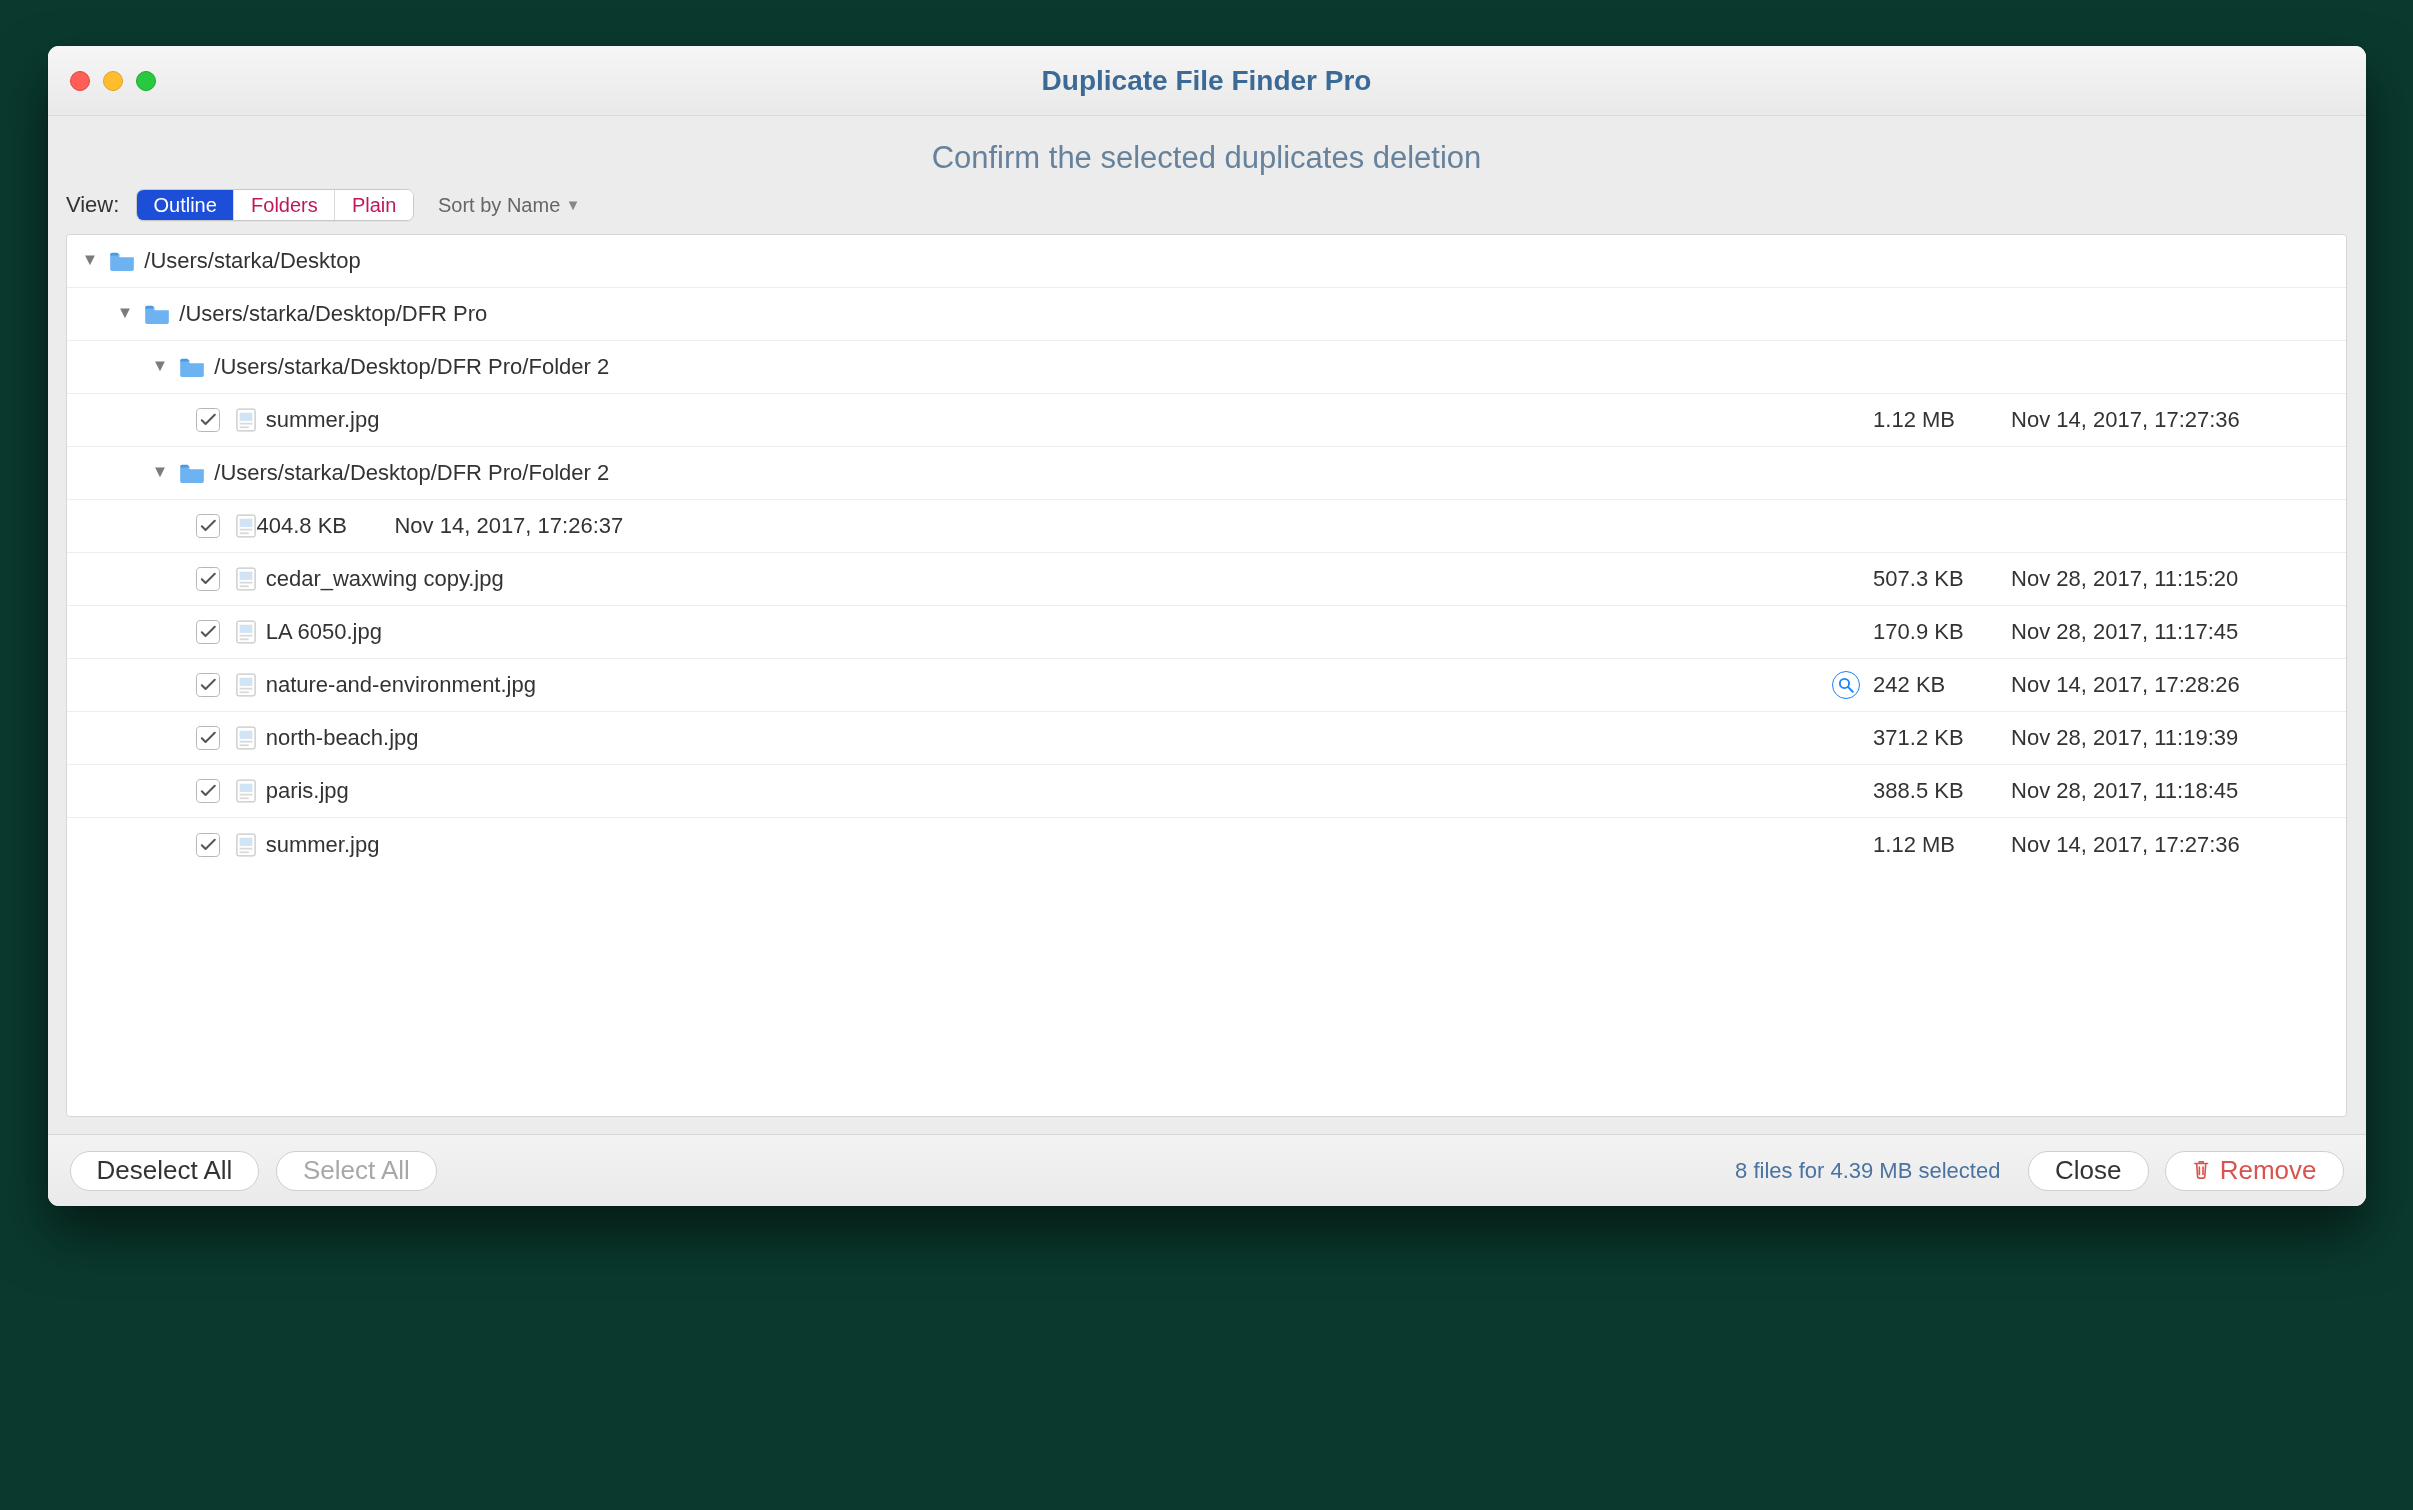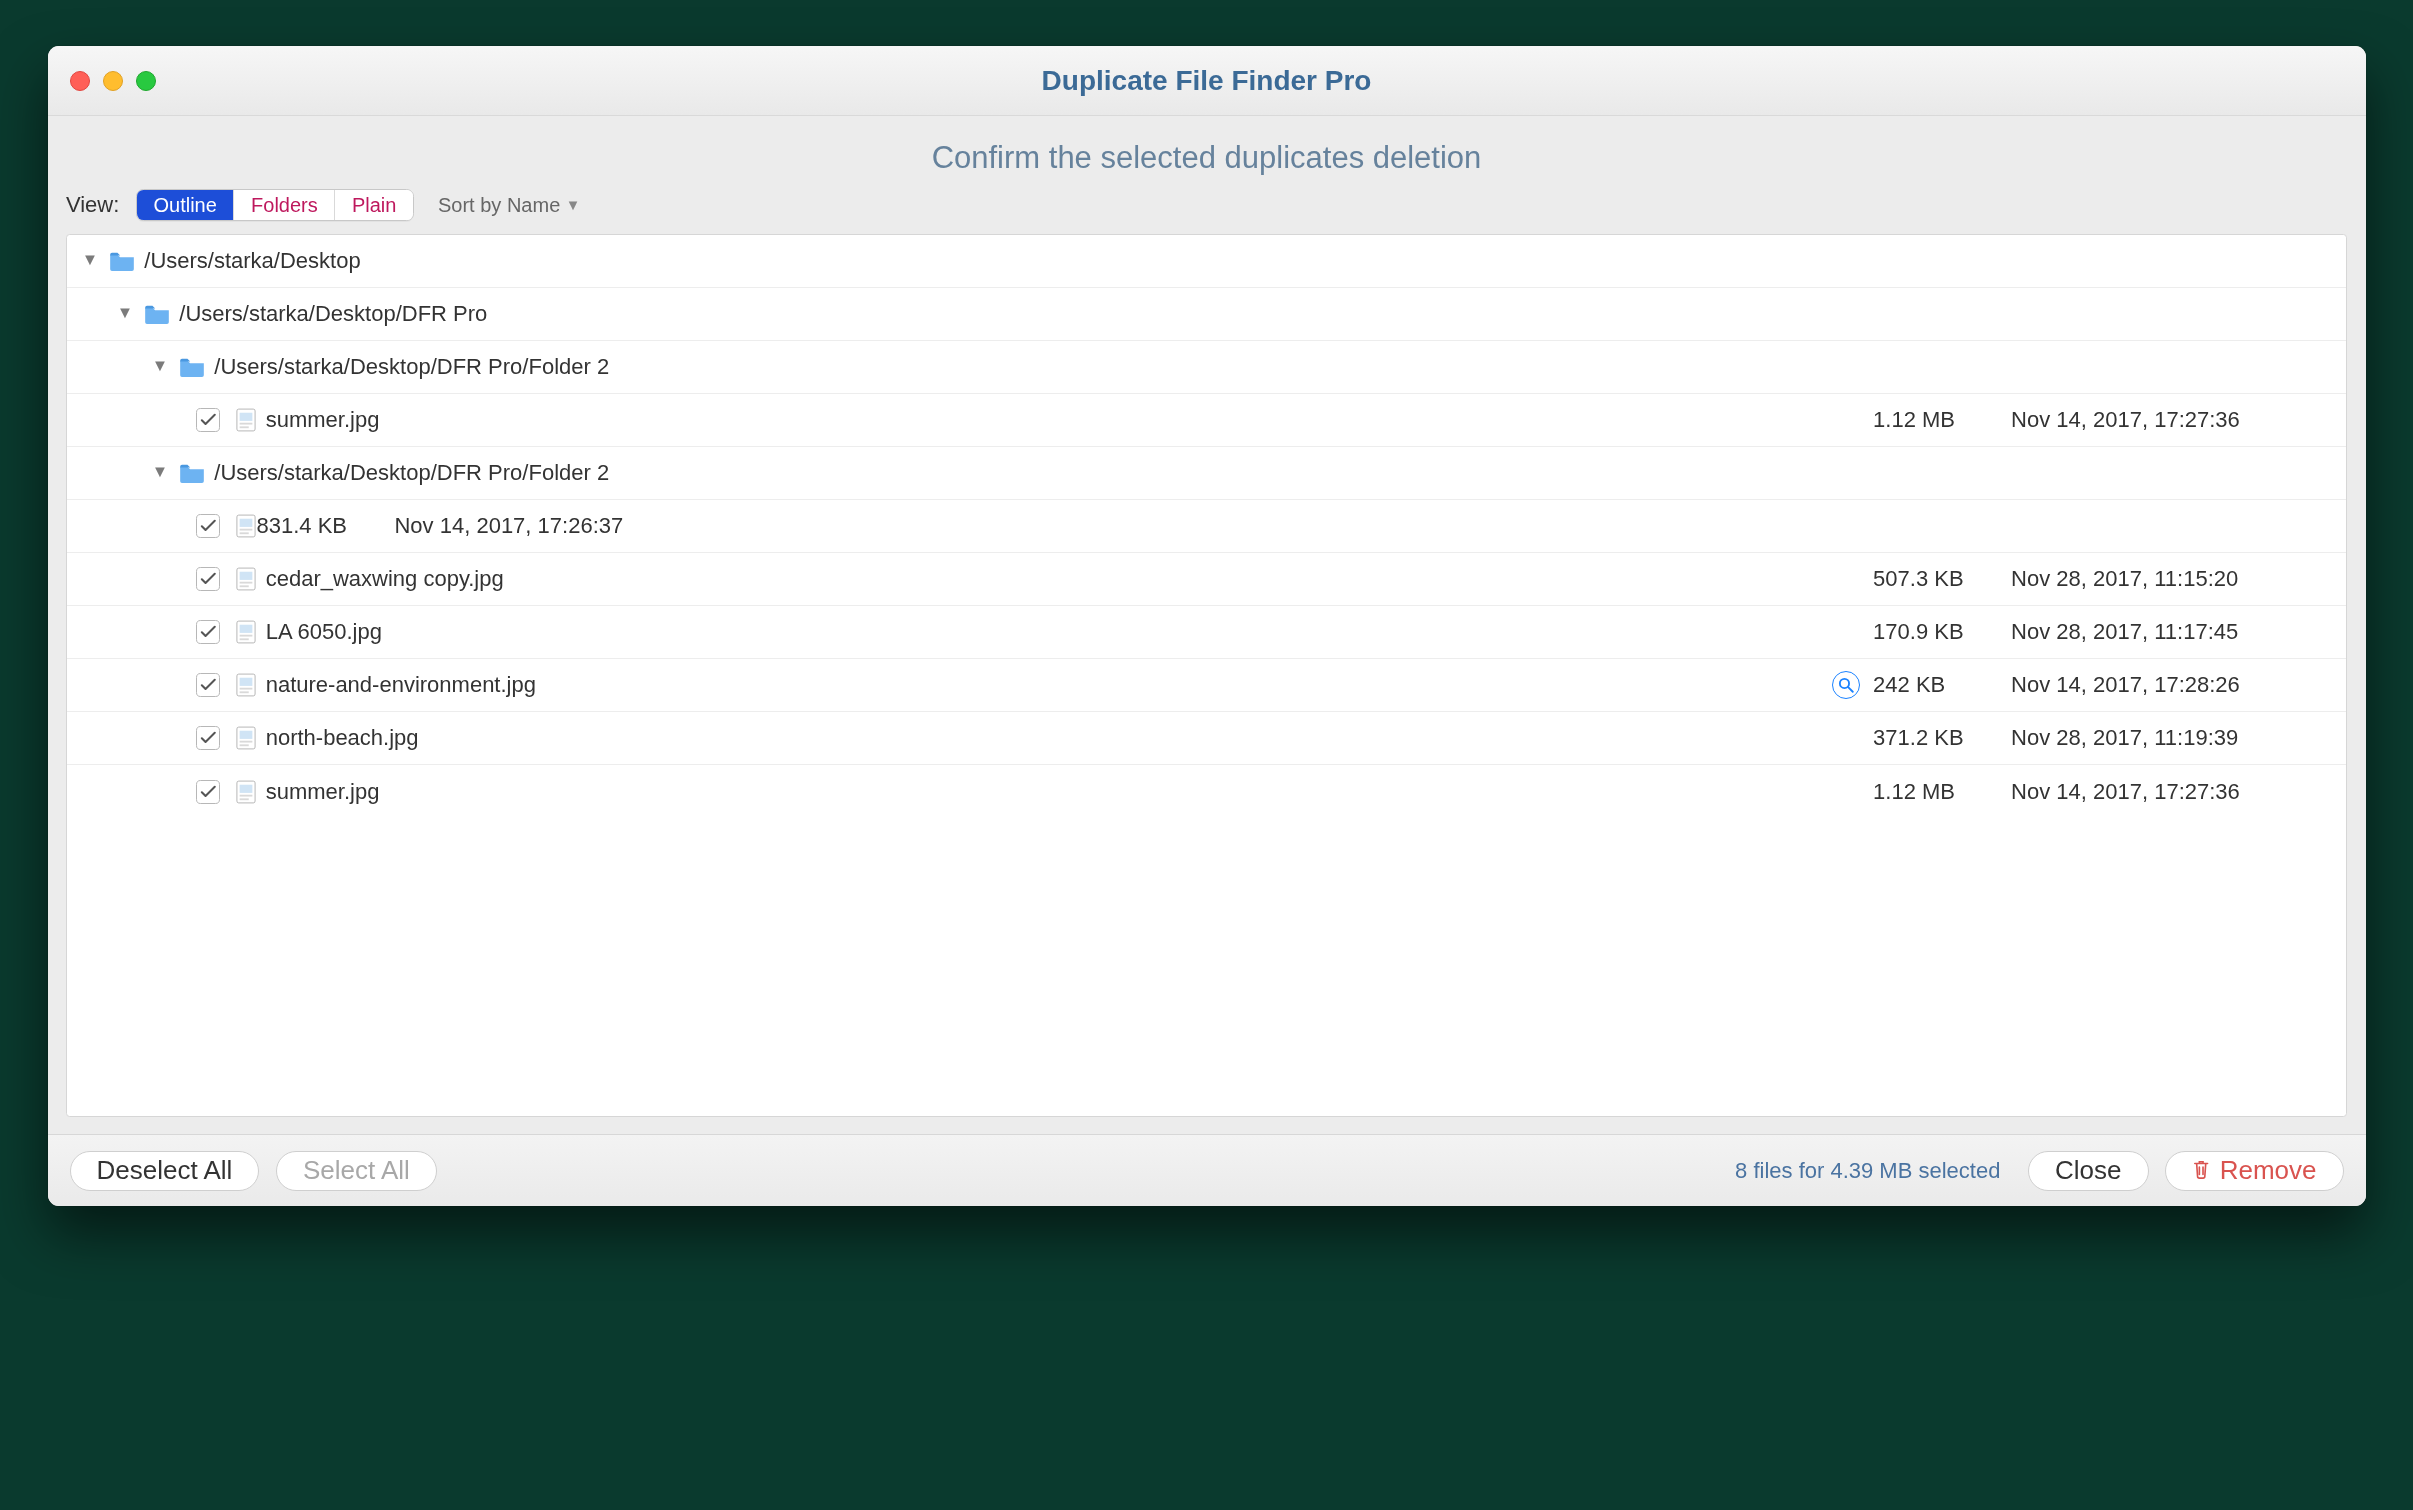--- a/index.html
+++ b/index.html
@@ -218,21 +218,21 @@
             </svg>
           </span>
           <span class="file-icon">
             <svg width="20" height="24" viewBox="0 0 22 26">
               <rect x="1" y="1" width="20" height="24" rx="2" fill="#fff" stroke="#b0b0b0"></rect>
               <rect x="4" y="5" width="14" height="9" fill="#d0e4f5"></rect>
               <rect x="4" y="16" width="14" height="2" fill="#d9d9d9"></rect>
               <rect x="4" y="20" width="10" height="2" fill="#d9d9d9"></rect>
             </svg>
           </span>
-          <span class="size">831.4 KB</span>
+          <span class="size">404.8 KB</span>
           <span class="date">Nov 14, 2017, 17:26:37</span>
         </div>
         <div class="row">
           <span class="spacer" style="width:129px"></span>
           <span class="chk">
             <svg width="16.6" height="16.6" viewBox="0 0 18 18">
               <path d="M2 9l4 4 10-10" stroke="#555" stroke-width="2.2" fill="none" stroke-linecap="round" stroke-linejoin="round"></path>
             </svg>
           </span>
           <span class="file-icon">
@@ -302,20 +302,39 @@
             <svg width="20" height="24" viewBox="0 0 22 26">
               <rect x="1" y="1" width="20" height="24" rx="2" fill="#fff" stroke="#b0b0b0"></rect>
               <rect x="4" y="5" width="14" height="9" fill="#d0e4f5"></rect>
               <rect x="4" y="16" width="14" height="2" fill="#d9d9d9"></rect>
               <rect x="4" y="20" width="10" height="2" fill="#d9d9d9"></rect>
             </svg>
           </span>
           <span class="name">north-beach.jpg</span>
           <span class="size">371.2 KB</span>
           <span class="date">Nov 28, 2017, 11:19:39</span>
+        </div>
+        <div class="row">
+          <span class="spacer" style="width:129px"></span>
+          <span class="chk">
+            <svg width="16.6" height="16.6" viewBox="0 0 18 18">
+              <path d="M2 9l4 4 10-10" stroke="#555" stroke-width="2.2" fill="none" stroke-linecap="round" stroke-linejoin="round"></path>
+            </svg>
+          </span>
+          <span class="file-icon">
+            <svg width="20" height="24" viewBox="0 0 22 26">
+              <rect x="1" y="1" width="20" height="24" rx="2" fill="#fff" stroke="#b0b0b0"></rect>
+              <rect x="4" y="5" width="14" height="9" fill="#d0e4f5"></rect>
+              <rect x="4" y="16" width="14" height="2" fill="#d9d9d9"></rect>
+              <rect x="4" y="20" width="10" height="2" fill="#d9d9d9"></rect>
+            </svg>
+          </span>
+          <span class="name">paris.jpg</span>
+          <span class="size">388.5 KB</span>
+          <span class="date">Nov 28, 2017, 11:18:45</span>
         </div>
         <div class="row">
           <span class="spacer" style="width:129px"></span>
           <span class="chk">
             <svg width="16.6" height="16.6" viewBox="0 0 18 18">
               <path d="M2 9l4 4 10-10" stroke="#555" stroke-width="2.2" fill="none" stroke-linecap="round" stroke-linejoin="round"></path>
             </svg>
           </span>
           <span class="file-icon">
             <svg width="20" height="24" viewBox="0 0 22 26">

